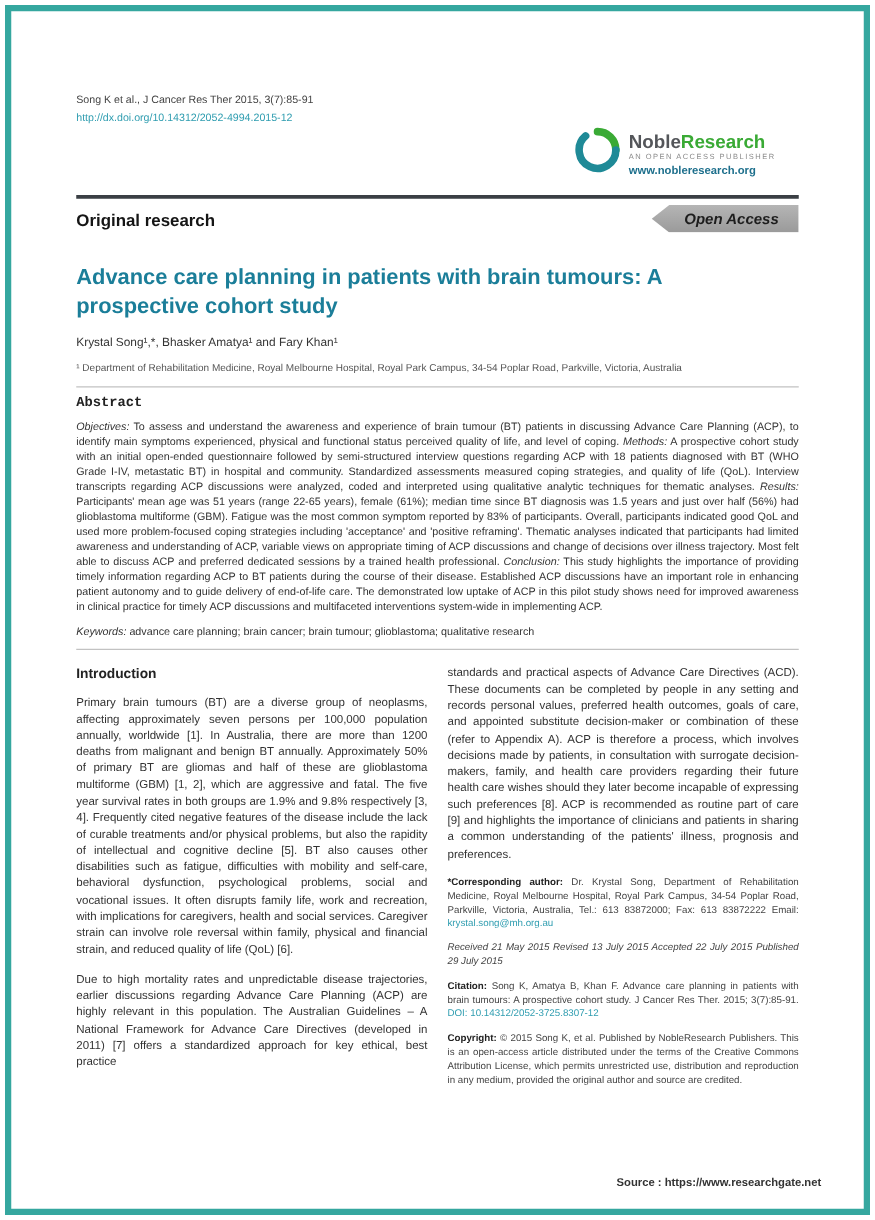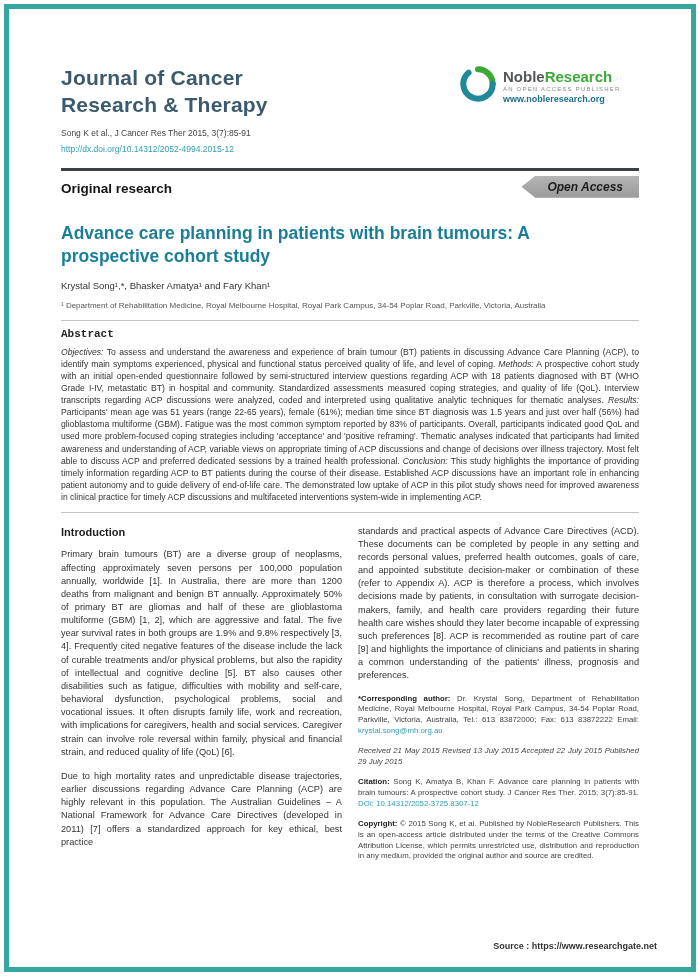--- a/index.html
+++ b/index.html
@@ -9,21 +9,21 @@
     border:5px solid #35a79f; background:#fff; overflow:hidden;
   }
   .inner { padding:56px 52px 0 52px; }
 
   
   .hdr { display:flex; justify-content:space-between; align-items:flex-start; }
   .jtitle { font-size:21px; font-weight:bold; color:#3c5a6e; line-height:1.28; letter-spacing:.2px; }
   .jcite { margin-top:9px; font-size:8.5px; color:#444; }
   .jdoi { font-size:8.5px; color:#2f9db0; text-decoration:none; display:inline-block; margin-top:2px; }
   .pub { width:180px; text-align:left; }
-  .pub-top { display:flex; align-items:center; gap:6px; }
+  .pub-top { display:flex; align-items:center; gap:6px;margin-top:36px; }
   .pub-name { font-size:15px; font-weight:bold; }
   .pub-name .noble { color:#54565a; }
   .pub-name .research { color:#3aaa35; }
   .pub-tag { font-size:6px; letter-spacing:1.2px; color:#8a8a8a; text-transform:uppercase; margin-top:1px; }
   .pub-web { font-size:9px; font-weight:bold; color:#1d6f8c; text-decoration:none; margin-top:2px; display:inline-block; }
   .pub-txt { display:flex; flex-direction:column; }
 
   .hrule { height:3px; background:#3a3f44; margin-top:12px; }
 
   
@@ -65,24 +65,20 @@
   }
 </style>
 </head>
 <body>
 
 <div class="page">
   <div class="inner">
 
     <div class="hdr">
       <div>
-        <div class="jtitle">
-          <div>Journal of Cancer</div>
-          <div>Research &amp; Therapy</div>
-        </div>
         <div class="jcite">Song K et al., J Cancer Res Ther 2015, 3(7):85-91</div>
         <a class="jdoi" href="#">http://dx.doi.org/10.14312/2052-4994.2015-12</a>
       </div>
 
       <div class="pub">
         <div class="pub-top">
           <span>
             <svg viewBox="0 0 44 44" width="38" height="38">
               <path d="M22 5 A17 17 0 0 1 39 22" fill="none" stroke="#3aaa35" stroke-width="7" stroke-linecap="round"></path>
               <path d="M39 22 A17 17 0 1 1 11 9" fill="none" stroke="#1f8a97" stroke-width="7" stroke-linecap="round"></path>
@@ -106,20 +102,21 @@
       </div>
     </div>
 
     <h1 class="title">Advance care planning in patients with brain tumours: A prospective cohort study</h1>
     <div class="authors">Krystal Song¹,*, Bhasker Amatya¹ and Fary Khan¹</div>
     <div class="affil">¹ Department of Rehabilitation Medicine, Royal Melbourne Hospital, Royal Park Campus, 34-54 Poplar Road, Parkville, Victoria, Australia</div>
 
     <div class="abs">
       <h2>Abstract</h2>
       <p><span class="it">Objectives:</span><span> To assess and understand the awareness and experience of brain tumour (BT) patients in discussing Advance Care Planning (ACP), to identify main symptoms experienced, physical and functional status perceived quality of life, and level of coping. </span><span class="it">Methods:</span><span> A prospective cohort study with an initial open-ended questionnaire followed by semi-structured interview questions regarding ACP with 18 patients diagnosed with BT (WHO Grade I-IV, metastatic BT) in hospital and community. Standardized assessments measured coping strategies, and quality of life (QoL). Interview transcripts regarding ACP discussions were analyzed, coded and interpreted using qualitative analytic techniques for thematic analyses. </span><span class="it">Results:</span><span> Participants' mean age was 51 years (range 22-65 years), female (61%); median time since BT diagnosis was 1.5 years and just over half (56%) had glioblastoma multiforme (GBM). Fatigue was the most common symptom reported by 83% of participants. Overall, participants indicated good QoL and used more problem-focused coping strategies including 'acceptance' and 'positive reframing'. Thematic analyses indicated that participants had limited awareness and understanding of ACP, variable views on appropriate timing of ACP discussions and change of decisions over illness trajectory. Most felt able to discuss ACP and preferred dedicated sessions by a trained health professional. </span><span class="it">Conclusion:</span><span> This study highlights the importance of providing timely information regarding ACP to BT patients during the course of their disease. Established ACP discussions have an important role in enhancing patient autonomy and to guide delivery of end-of-life care. The demonstrated low uptake of ACP in this pilot study shows need for improved awareness in clinical practice for timely ACP discussions and multifaceted interventions system-wide in implementing ACP.</span></p>
+      <div class="kw"><span class="it">Keywords:</span><span> advance care planning; brain cancer; brain tumour; glioblastoma; qualitative research</span></div>
     </div>
 
     <div class="cols">
       <div class="col">
         <h3>Introduction</h3>
         <p>Primary brain tumours (BT) are a diverse group of neoplasms, affecting approximately seven persons per 100,000 population annually, worldwide [1]. In Australia, there are more than 1200 deaths from malignant and benign BT annually. Approximately 50% of primary BT are gliomas and half of these are glioblastoma multiforme (GBM) [1, 2], which are aggressive and fatal. The five year survival rates in both groups are 1.9% and 9.8% respectively [3, 4]. Frequently cited negative features of the disease include the lack of curable treatments and/or physical problems, but also the rapidity of intellectual and cognitive decline [5]. BT also causes other disabilities such as fatigue, difficulties with mobility and self-care, behavioral dysfunction, psychological problems, social and vocational issues. It often disrupts family life, work and recreation, with implications for caregivers, health and social services. Caregiver strain can involve role reversal within family, physical and financial strain, and reduced quality of life (QoL) [6].</p>
         <p>Due to high mortality rates and unpredictable disease trajectories, earlier discussions regarding Advance Care Planning (ACP) are highly relevant in this population. The Australian Guidelines – A National Framework for Advance Care Directives (developed in 2011) [7] offers a standardized approach for key ethical, best practice</p>
       </div>
       <div class="col">
         <p>standards and practical aspects of Advance Care Directives (ACD). These documents can be completed by people in any setting and records personal values, preferred health outcomes, goals of care, and appointed substitute decision-maker or combination of these (refer to Appendix A). ACP is therefore a process, which involves decisions made by patients, in consultation with surrogate decision-makers, family, and health care providers regarding their future health care wishes should they later become incapable of expressing such preferences [8]. ACP is recommended as routine part of care [9] and highlights the importance of clinicians and patients in sharing a common understanding of the patients' illness, prognosis and preferences.</p>

